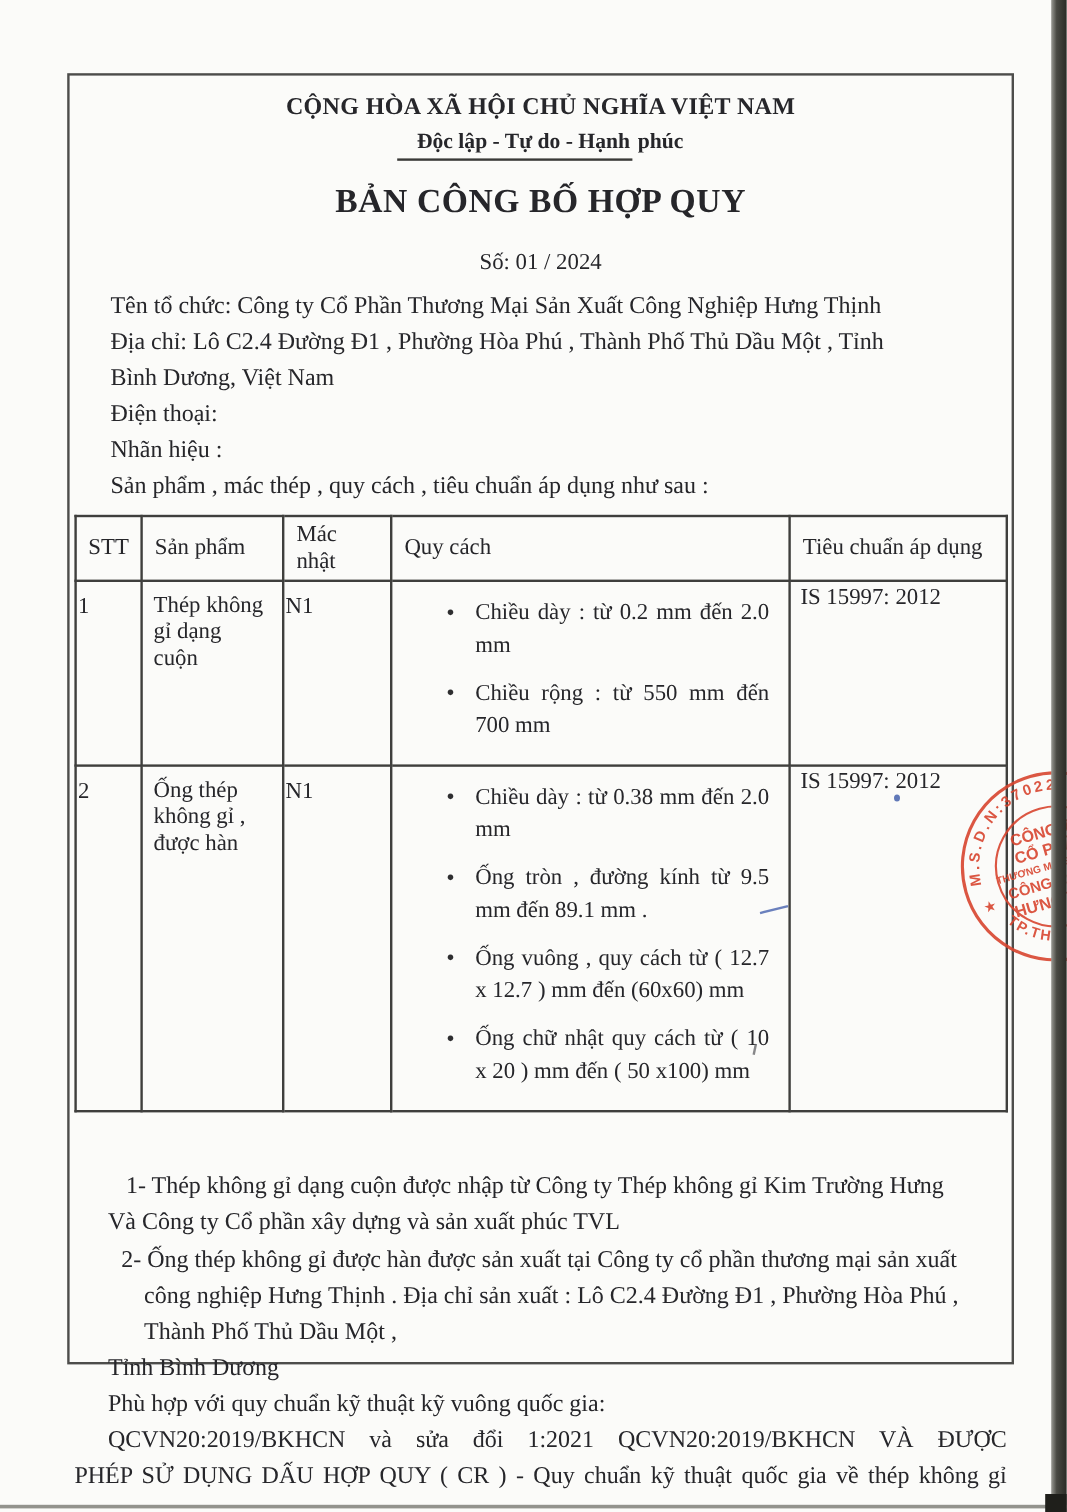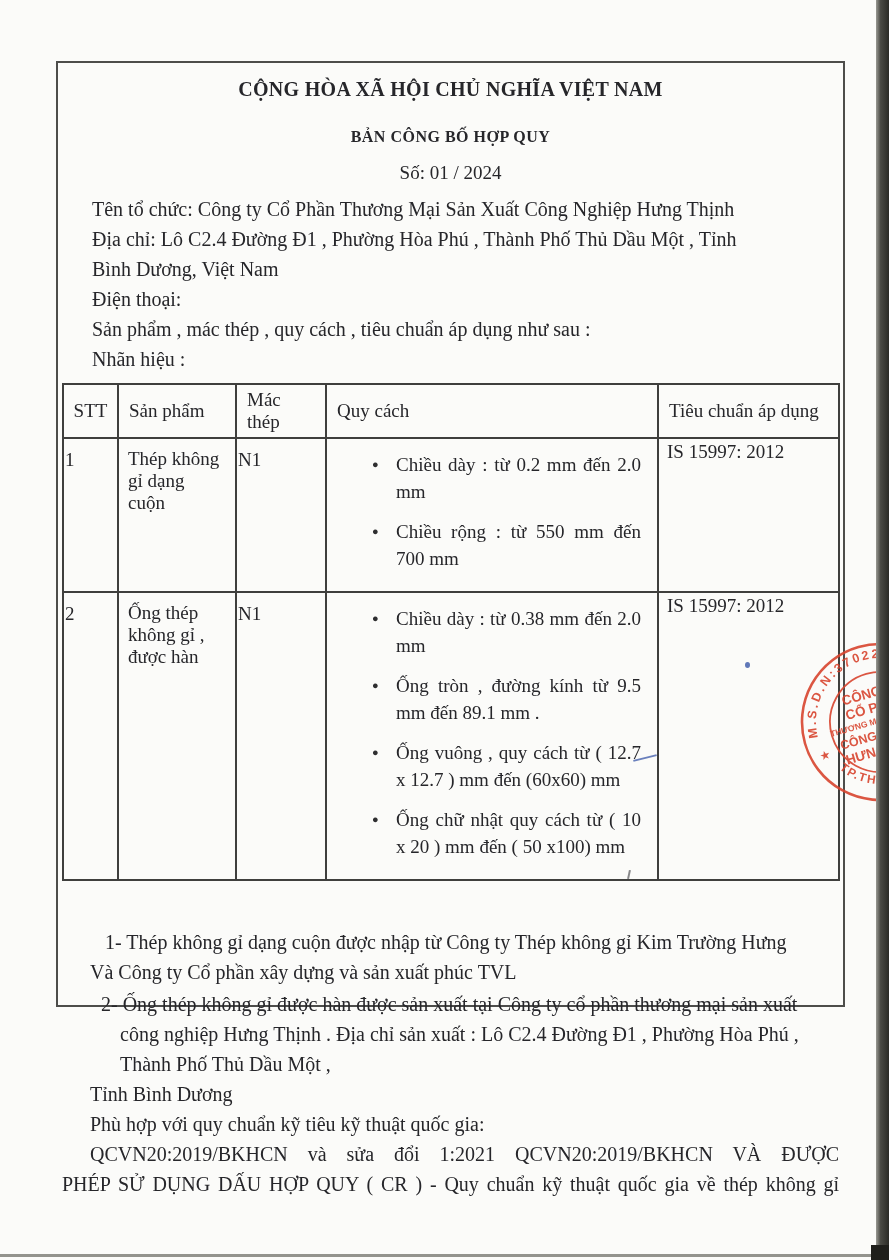--- a/index.html
+++ b/index.html
@@ -8,39 +8,39 @@
     position:relative;
     background:#fbfbf9;
     overflow:hidden;
     font-family:"Liberation Serif","DejaVu Serif",serif;
     color:#26262a;
   }
 
   
   .frame {
     position:absolute; left:56px; top:61px;
-    width:789px; height:946px;
+    width:789px; height:1076px;
     border:2px solid #4d4d4b;
     box-sizing:border-box;
     background:transparent;
   }
   .inner { padding-top:13px; }
 
   .center { text-align:center; }
   .nat-line {
     font-weight:bold; font-size:20px; line-height:26px; letter-spacing:0.3px;
   }
   .motto { font-weight:bold; font-size:18px; line-height:26px; margin-top:2px; }
   .motto .u {
     display:inline-block;
     border-bottom:2px solid #3a3a38;
     padding:0 2px 2px 16px;
   }
-  .doc-title { font-weight:bold; font-size:16px; line-height:30px; margin-top:20px; letter-spacing:0.5px; }
-  .doc-no { font-size:19px; line-height:26px; margin-top:8px; }
+  .doc-title { font-weight:bold; font-size:28px; line-height:30px; margin-top:20px; letter-spacing:0.5px; }
+  .doc-no { font-size:19px; line-height:26px; margin-top:22px; }
 
   .body-text {
     margin:8px 46px 0 34px;
     font-size:20px; line-height:30px;
   }
   .body-text p { margin:0; }
   .product-line { margin-top:4px !important; }
   .bold { font-weight:bold; }
 
   
@@ -126,46 +126,47 @@
     background:#55555a; transform:rotate(12deg); opacity:0.7; z-index:12;
   }
 </style>
 </head>
 <body>
 
 <div class="frame">
   <div class="inner">
 
     <div class="center nat-line">CỘNG HÒA XÃ HỘI CHỦ NGHĨA VIỆT NAM</div>
+    <div class="center motto"><span class="u">Độc lập - Tự do - Hạnh</span><span> phúc</span></div>
 
     <div class="center doc-title">BẢN CÔNG BỐ HỢP QUY</div>
     <div class="center doc-no">Số: 01 / 2024</div>
 
     <div class="body-text">
       <p>Tên tổ chức: Công ty Cổ Phần Thương Mại Sản Xuất Công Nghiệp Hưng Thịnh</p>
       <p>Địa chỉ: Lô C2.4 Đường Đ1 , Phường Hòa Phú , Thành Phố Thủ Dầu Một , Tỉnh</p>
       <p>Bình Dương, Việt Nam</p>
       <p>Điện thoại:</p>
+      <p>Nhãn hiệu :</p>
       <p>Sản phẩm , mác thép , quy cách , tiêu chuẩn áp dụng như sau :</p>
-      <p>Nhãn hiệu :</p>
     </div>
 
     <table class="spec">
       <colgroup>
           <col class="c-stt">
           <col class="c-sp">
           <col class="c-mt">
           <col class="c-qc">
           <col class="c-tc">
         </colgroup>
       <tbody>
           <tr class="hdr">
         <th class="ctr">STT</th>
         <th>Sản phẩm</th>
-        <th>Mác thép</th>
+        <th>Mác nhật</th>
         <th>Quy cách</th>
         <th>Tiêu chuẩn áp dụng</th>
       </tr>
       <tr class="r1">
         <td class="stt">1</td>
         <td class="sp">Thép không gỉ dạng cuộn</td>
         <td class="mt">N1</td>
         <td class="qc">
           <ul class="specs">
             <li>Chiều dày : từ 0.2 mm đến 2.0 mm</li>
@@ -191,21 +192,21 @@
     </tbody>
       </table>
 
     <div class="notes">
       <div class="n1a">1-  Thép không gỉ dạng cuộn được nhập từ Công ty Thép không gỉ Kim Trường Hưng</div>
       <div class="n1b">Và Công ty Cổ phần xây dựng và sản xuất phúc TVL</div>
       <div class="n2a">2-  Ống thép không gỉ được hàn được sản xuất tại Công ty cổ phần thương mại sản xuất</div>
       <div class="n2b">công nghiệp Hưng Thịnh . Địa chỉ sản xuất : Lô C2.4 Đường Đ1 , Phường Hòa Phú ,</div>
       <div class="n2c">Thành Phố Thủ Dầu Một ,</div>
       <div class="prov">Tỉnh Bình Dương</div>
-      <div class="conf-intro">Phù hợp với quy chuẩn kỹ tiêu kỹ thuật quốc gia:</div>
+      <div class="conf-intro">Phù hợp với quy chuẩn kỹ thuật kỹ vuông quốc gia:</div>
       <div class="conf1">QCVN20:2019/BKHCN và sửa đổi 1:2021 QCVN20:2019/BKHCN VÀ ĐƯỢC</div>
       <div class="conf2">PHÉP SỬ DỤNG DẤU HỢP QUY ( CR ) -  Quy chuẩn kỹ thuật quốc gia về thép không gỉ</div>
     </div>
 
   </div>
 </div>
 
 <svg class="stamp" width="220" height="220" viewBox="0 0 220 220">
   <defs>
     <path id="arcTop" d="M 46 110 A 64 64 0 1 1 174 110" fill="none"></path>

